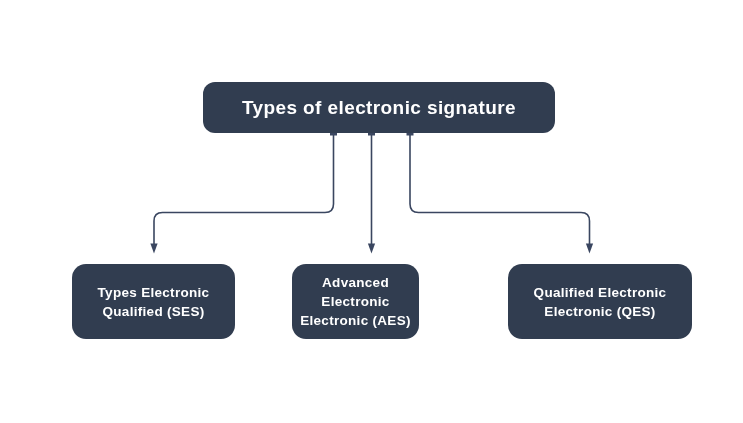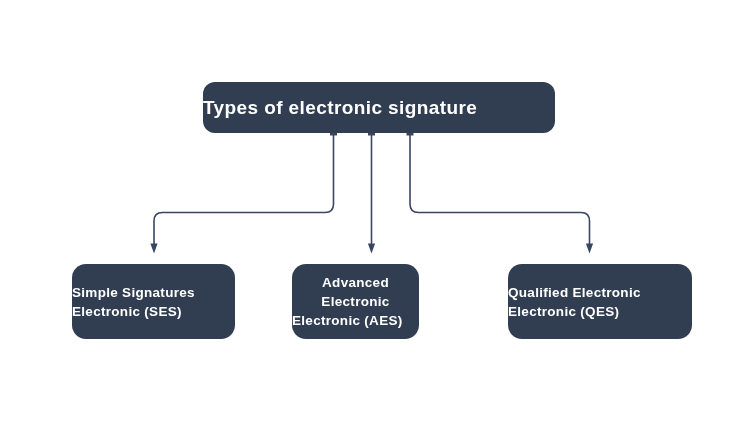--- a/index.html
+++ b/index.html
@@ -22,21 +22,21 @@
     width: 743px;
     height: 423px;
     pointer-events: none;
   }
   .node {
     position: absolute;
     background: #313d50;
     color: #ffffff;
     display: flex;
     flex-direction: column;
-    align-items: flex-start;
+    align-items: center;
     justify-content: center;
     text-align: center;
     box-sizing: border-box;
   }
   .root-node {
     left: 203px;
     top: 82px;
     width: 352px;
     height: 51px;
     border-radius: 12px;
@@ -77,22 +77,22 @@
 
     <path d="M410,134 L410,204 Q410,212.5 418.5,212.5 L581,212.5 Q589.5,212.5 589.5,221 L589.5,244" fill="none" stroke="#3a4660" stroke-width="1.6"></path>
     <polygon points="585.9,243.5 593.1,243.5 589.5,253.5" fill="#3a4660"></polygon>
   </svg>
 
   <div class="node root-node">
     <span>Types of electronic signature</span>
   </div>
 
   <div class="node child-node node-ses">
-    <span>Simple Signatures</span>
-    <span>Electronic (SES)</span>
+    <span>Types Electronic</span>
+    <span>Qualified (SES)</span>
   </div>
 
   <div class="node child-node node-aes">
     <span>Advanced Electronic</span>
     <span>Electronic (AES)</span>
   </div>
 
   <div class="node child-node node-qes">
     <span>Qualified Electronic</span>
     <span>Electronic (QES)</span>

